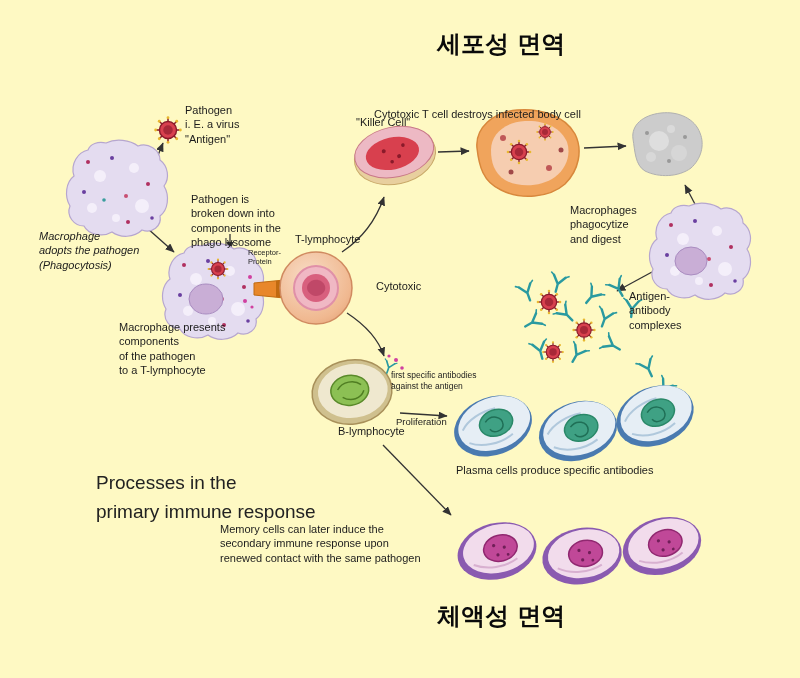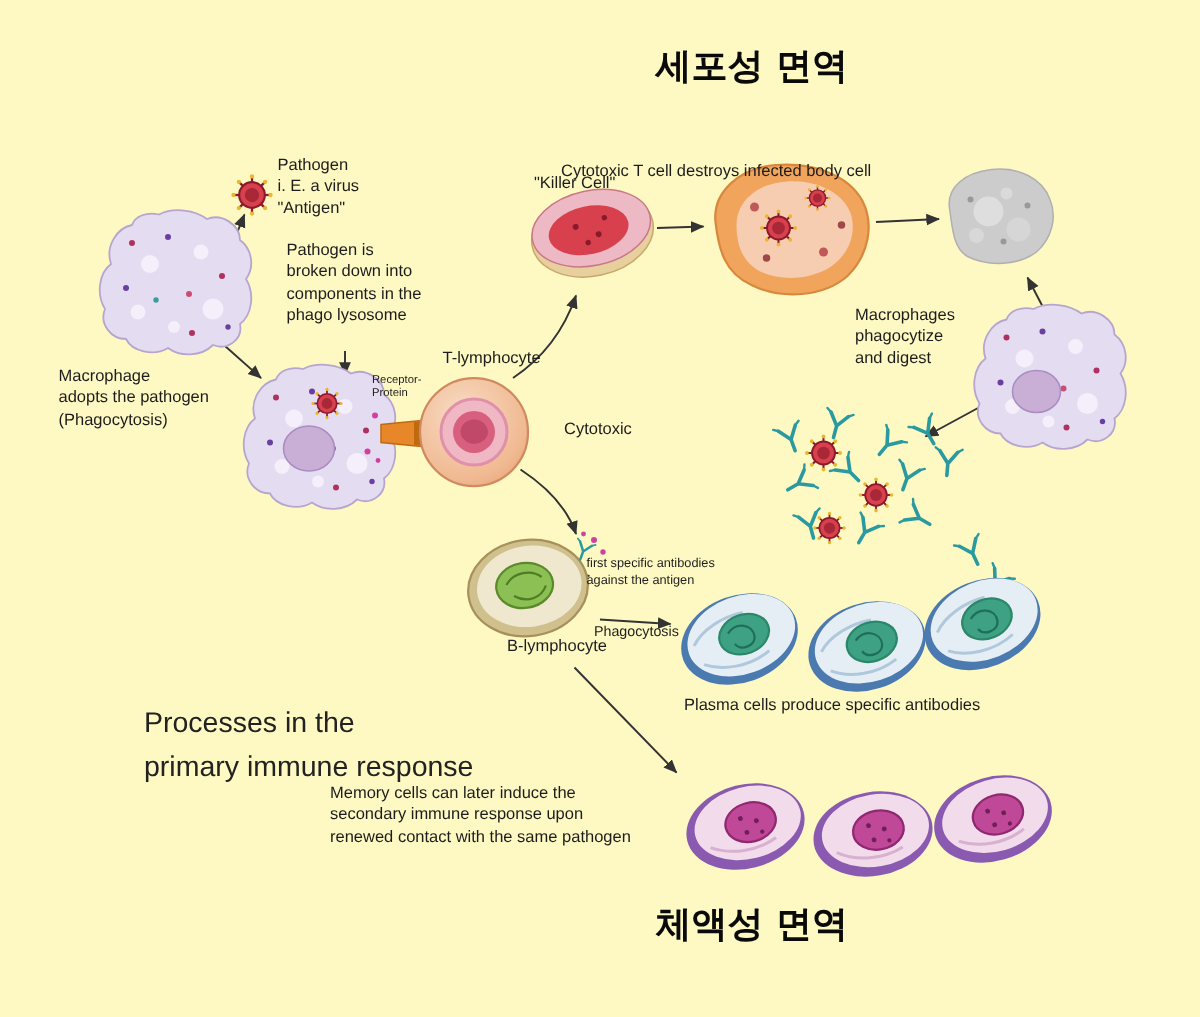--- a/index.html
+++ b/index.html
@@ -283,38 +283,45 @@
         </g>
     </g>
   </svg>
 
   <div class="ko-title" style="left:437px;top:28px;">세포성 면역</div>
   <div class="lbl" style="left:374px;top:88px;margin-top:19px;">Cytotoxic T cell destroys infected body cell</div>
   <div class="lbl" style="left:185px;top:103px;">Pathogen
 i. E. a virus
 "Antigen"</div>
   <div class="lbl" style="left:356px;top:115px;">"Killer Cell"</div>
-  <div class="lbl" style="left:39px;top:244px;">Macrophage
+  <div class="lbl" style="left:39px;top:229px;font-style:italic;">Macrophage
 adopts the pathogen
 (Phagocytosis)</div>
-  <div class="lbl" style="left:191px;top:160px;">Pathogen is
+  <div class="lbl" style="left:191px;top:192px;">Pathogen is
 broken down into
 components in the
 phago lysosome</div>
   <div class="lbl" style="left:295px;top:232px;">T-lymphocyte</div>
   <div class="lbl tiny" style="left:248px;top:248px;">Receptor-
 Protein</div>
   <div class="lbl" style="left:570px;top:203px;">Macrophages
 phagocytize
 and digest</div>
   <div class="lbl" style="left:376px;top:279px;">Cytotoxic</div>
+  <div class="lbl" style="left:629px;top:289px;">Antigen-
+antibody
+complexes</div>
+  <div class="lbl" style="left:119px;top:320px;">Macrophage presents
+components
+of the pathogen
+to a T-lymphocyte</div>
   <div class="lbl small" style="left:391px;top:370px;">first specific antibodies
 against the antigen</div>
   <div class="lbl" style="left:314px;top:424px;padding-left:24px;">B-lymphocyte</div>
-  <div class="lbl mid" style="left:396px;top:416px;">Phagocytosis</div>
+  <div class="lbl mid" style="left:396px;top:416px;">Proliferation</div>
   <div class="main-title" style="left:96px;top:420px;margin-top:48px;">Processes in the
 primary immune response</div>
   <div class="lbl" style="left:456px;top:463px;">Plasma cells produce specific antibodies</div>
   <div class="lbl" style="left:220px;top:522px;">Memory cells can later induce the
 secondary immune response upon
 renewed contact with the same pathogen</div>
   <div class="ko-title" style="left:437px;top:600px;">체액성 면역</div>
 
 </div>
 

